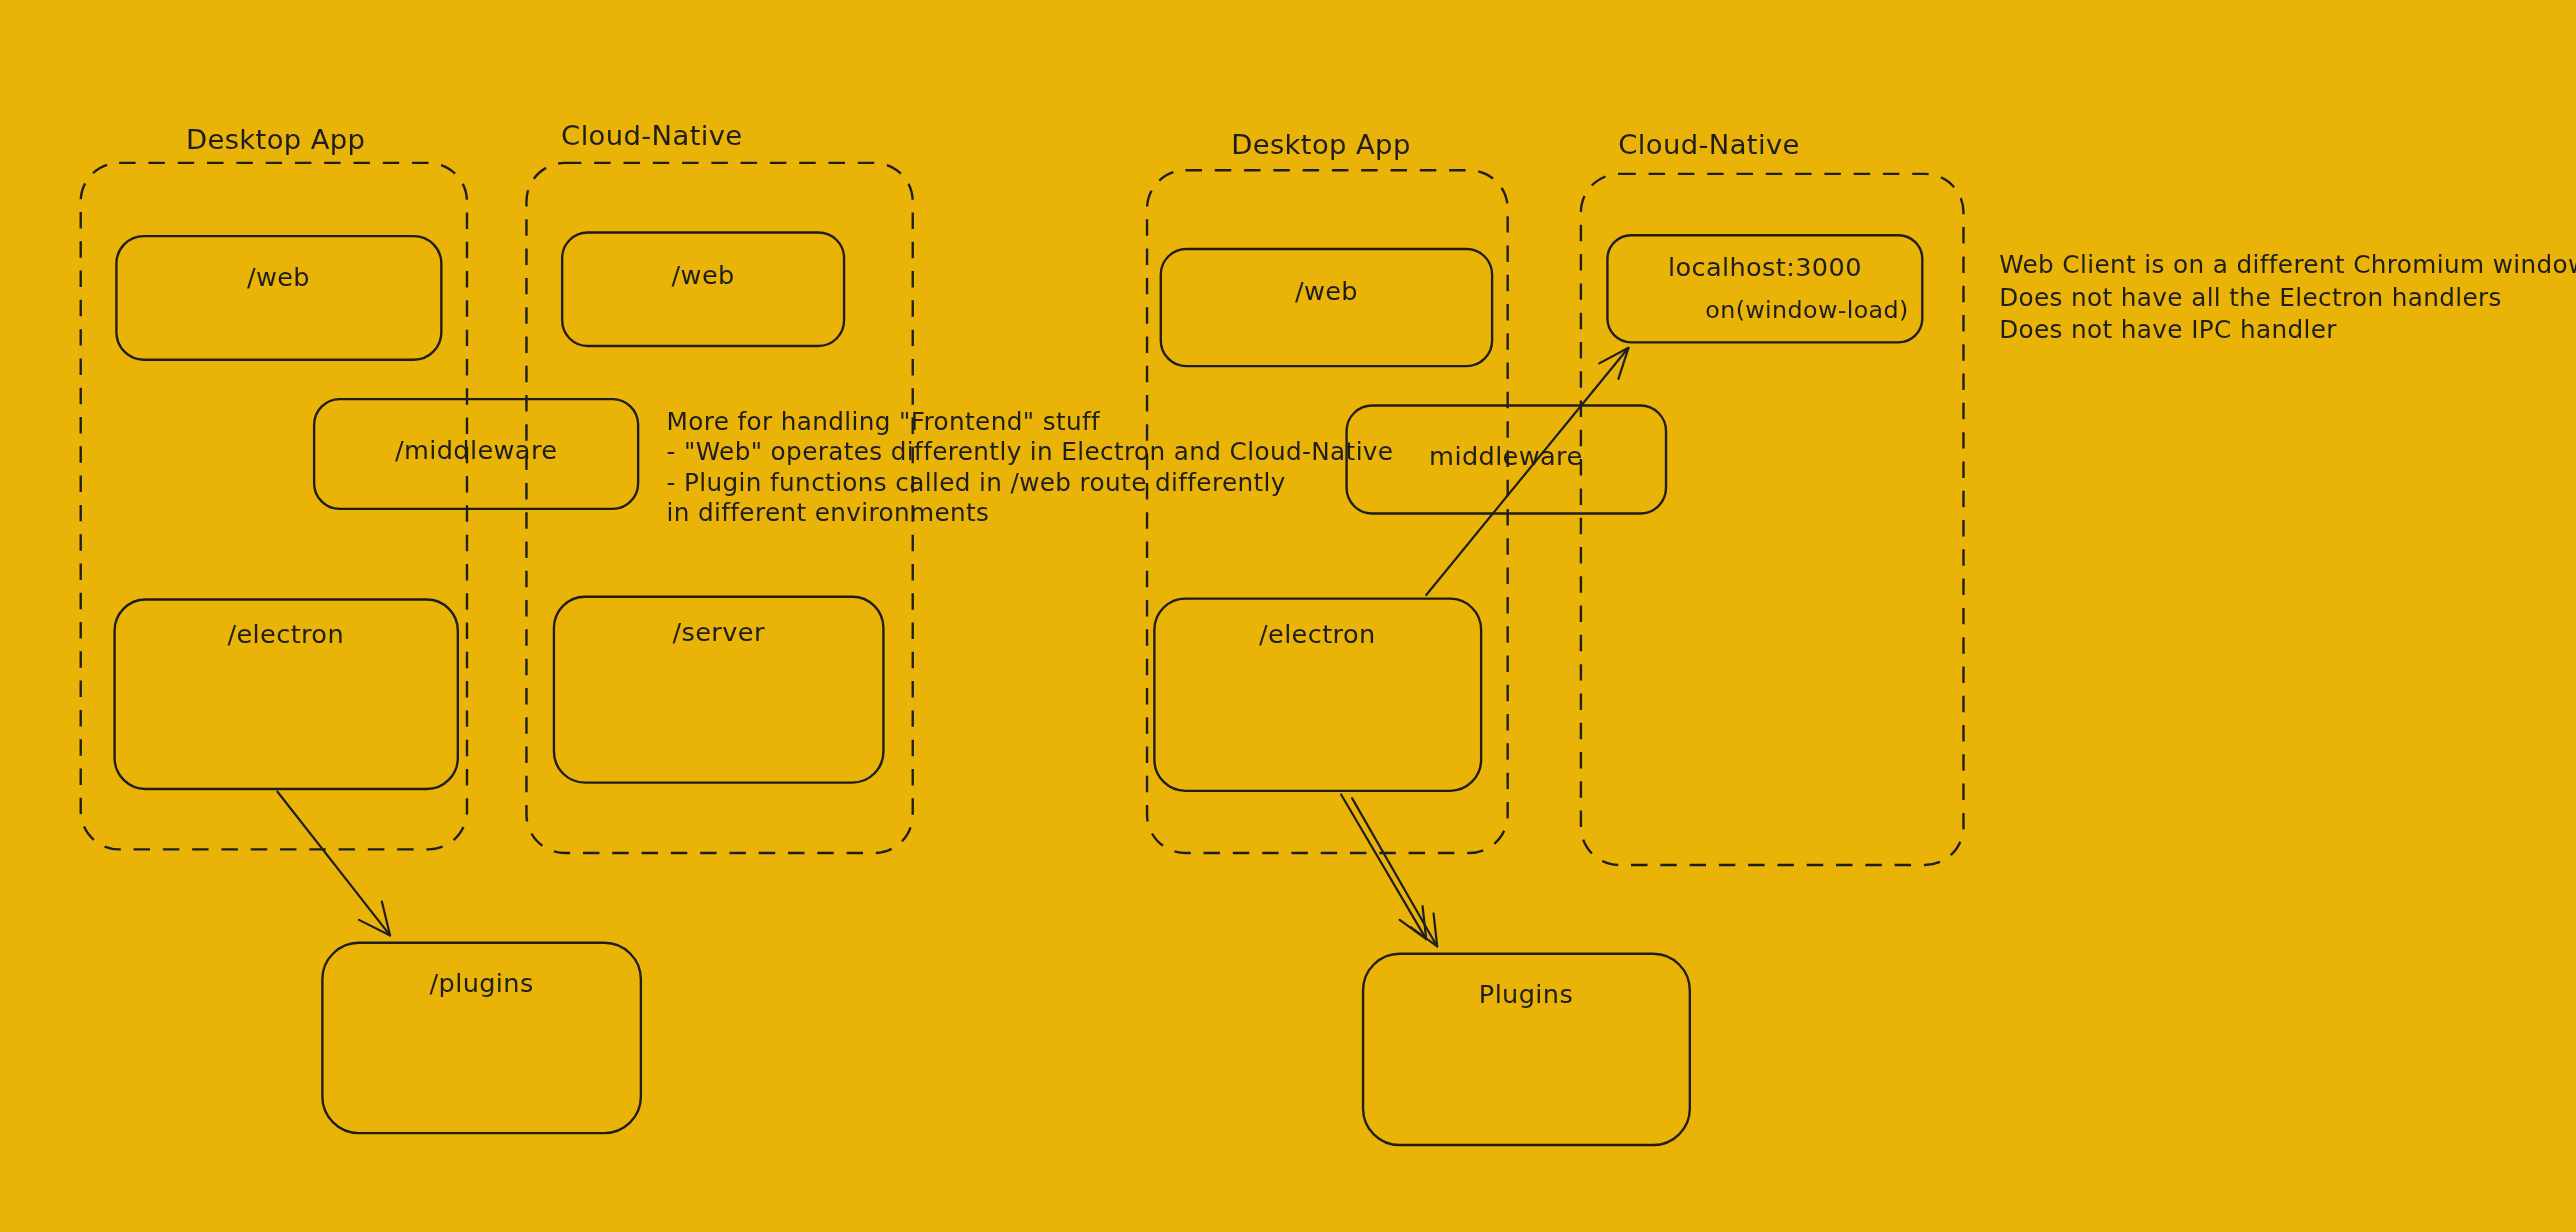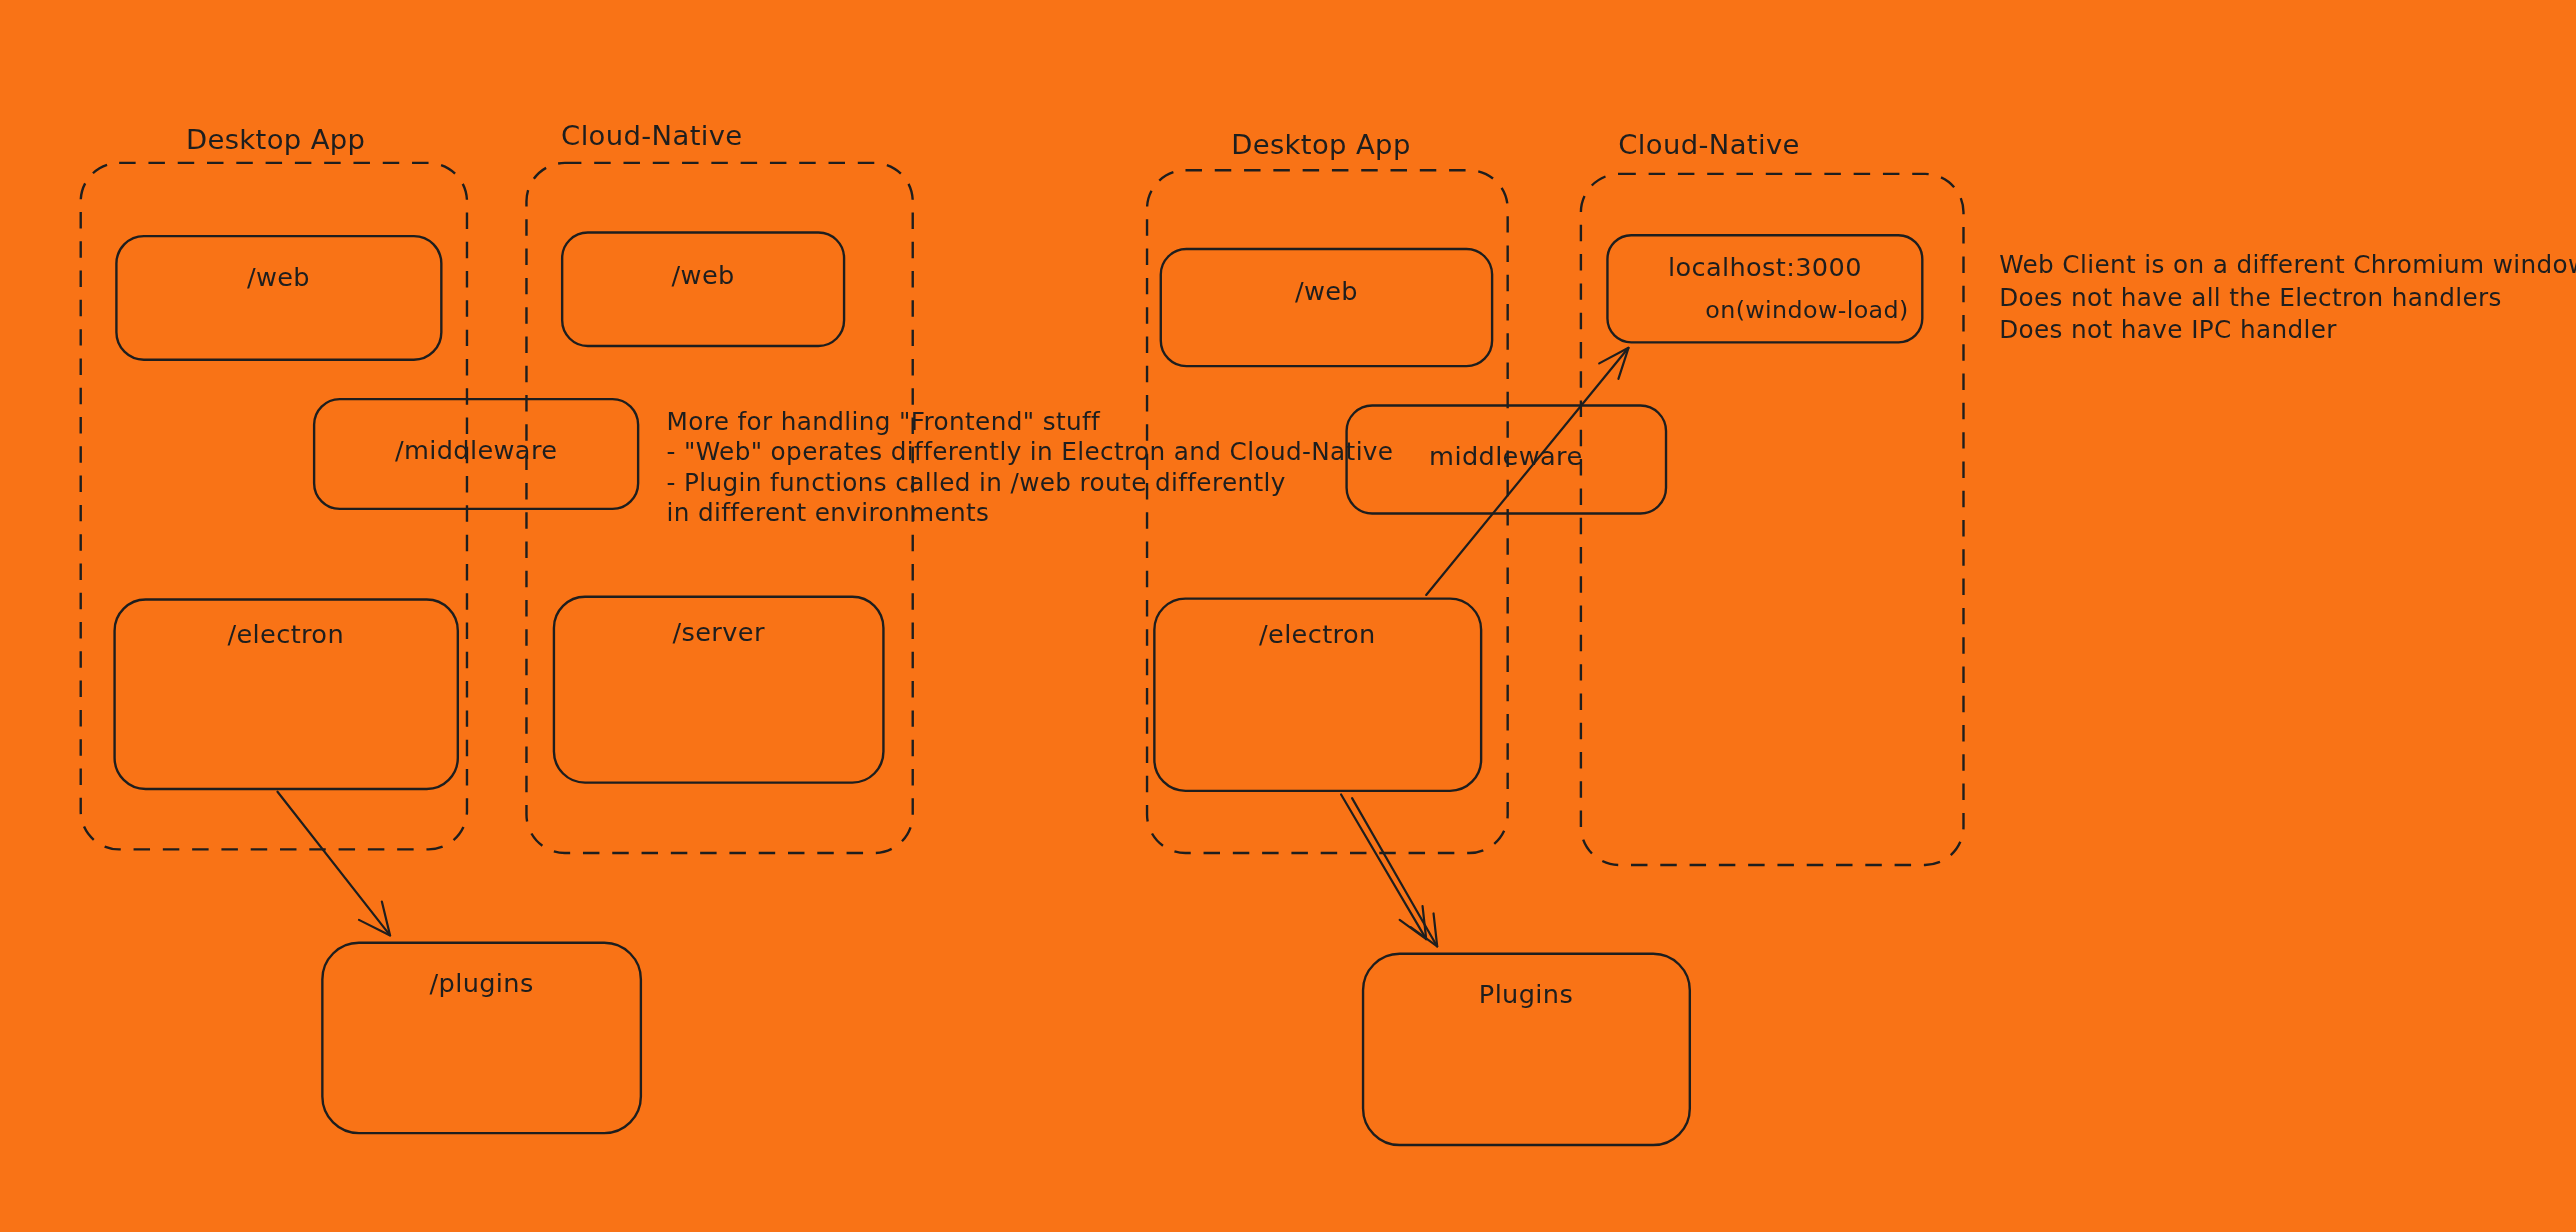--- a/index.html
+++ b/index.html
@@ -4,21 +4,21 @@
 <style>
   html, body {
     margin: 0;
     padding: 0;
     background: #ffffff;
   }
   #canvas-wrap {
     position: relative;
     width: 2576px;
     height: 1232px;
-    background: #f97316;
+    background: #eab308;
     overflow: hidden;
   }
   svg {
     display: block;
   }
   text {
     font-family: "DejaVu Sans", "Liberation Sans", sans-serif;
     fill: #1e1e1e;
     letter-spacing: 0.4px;
   }

